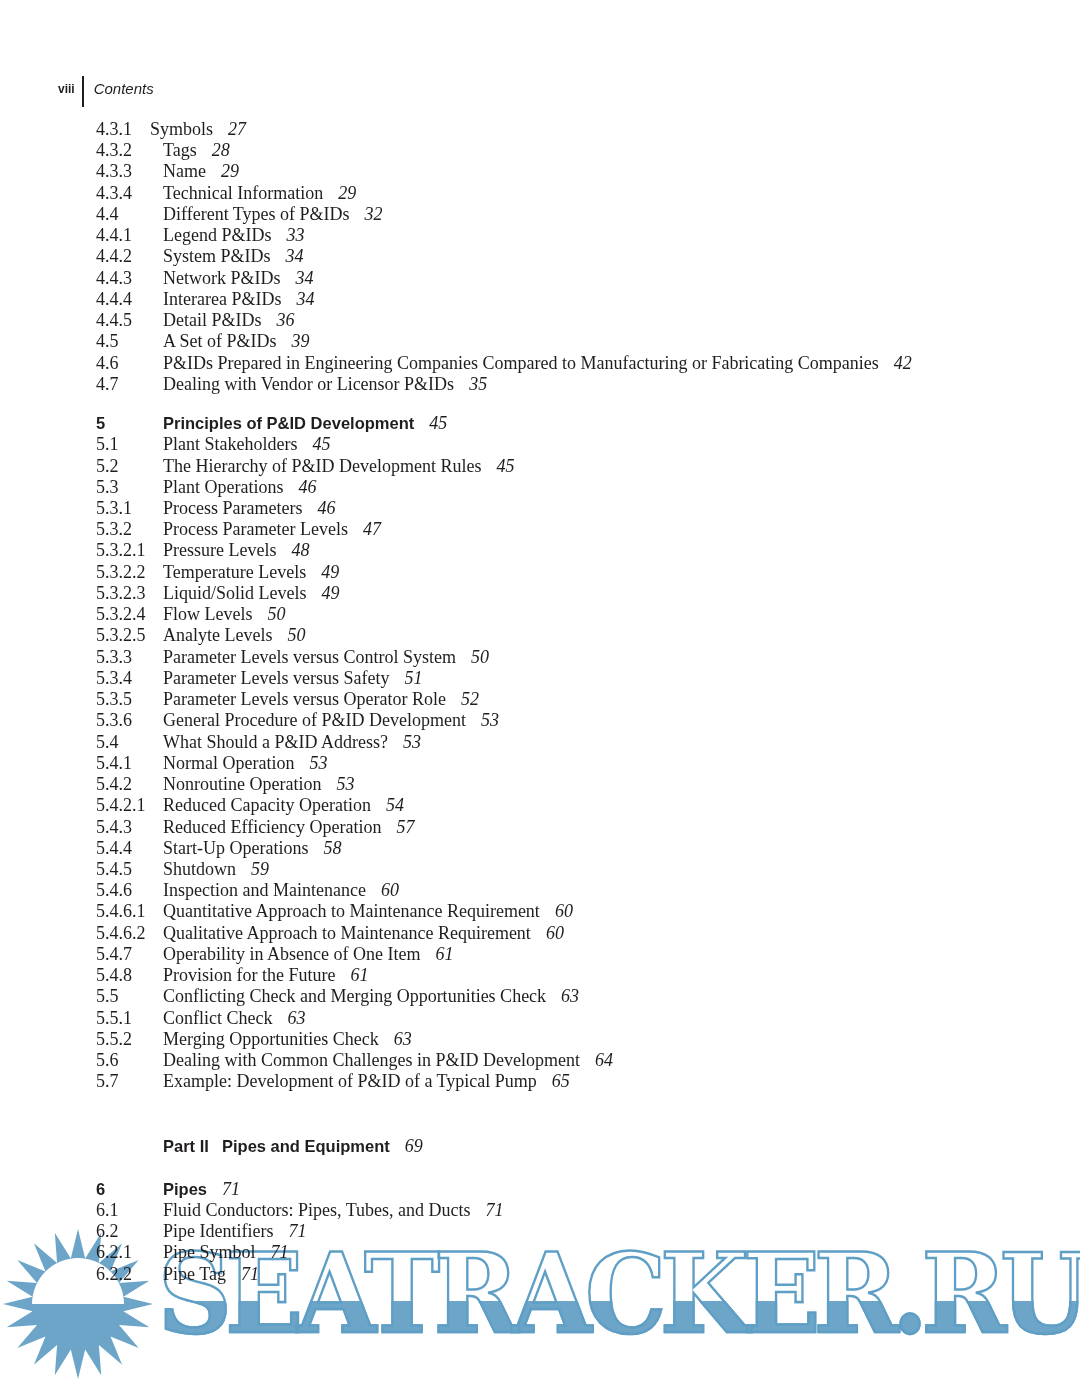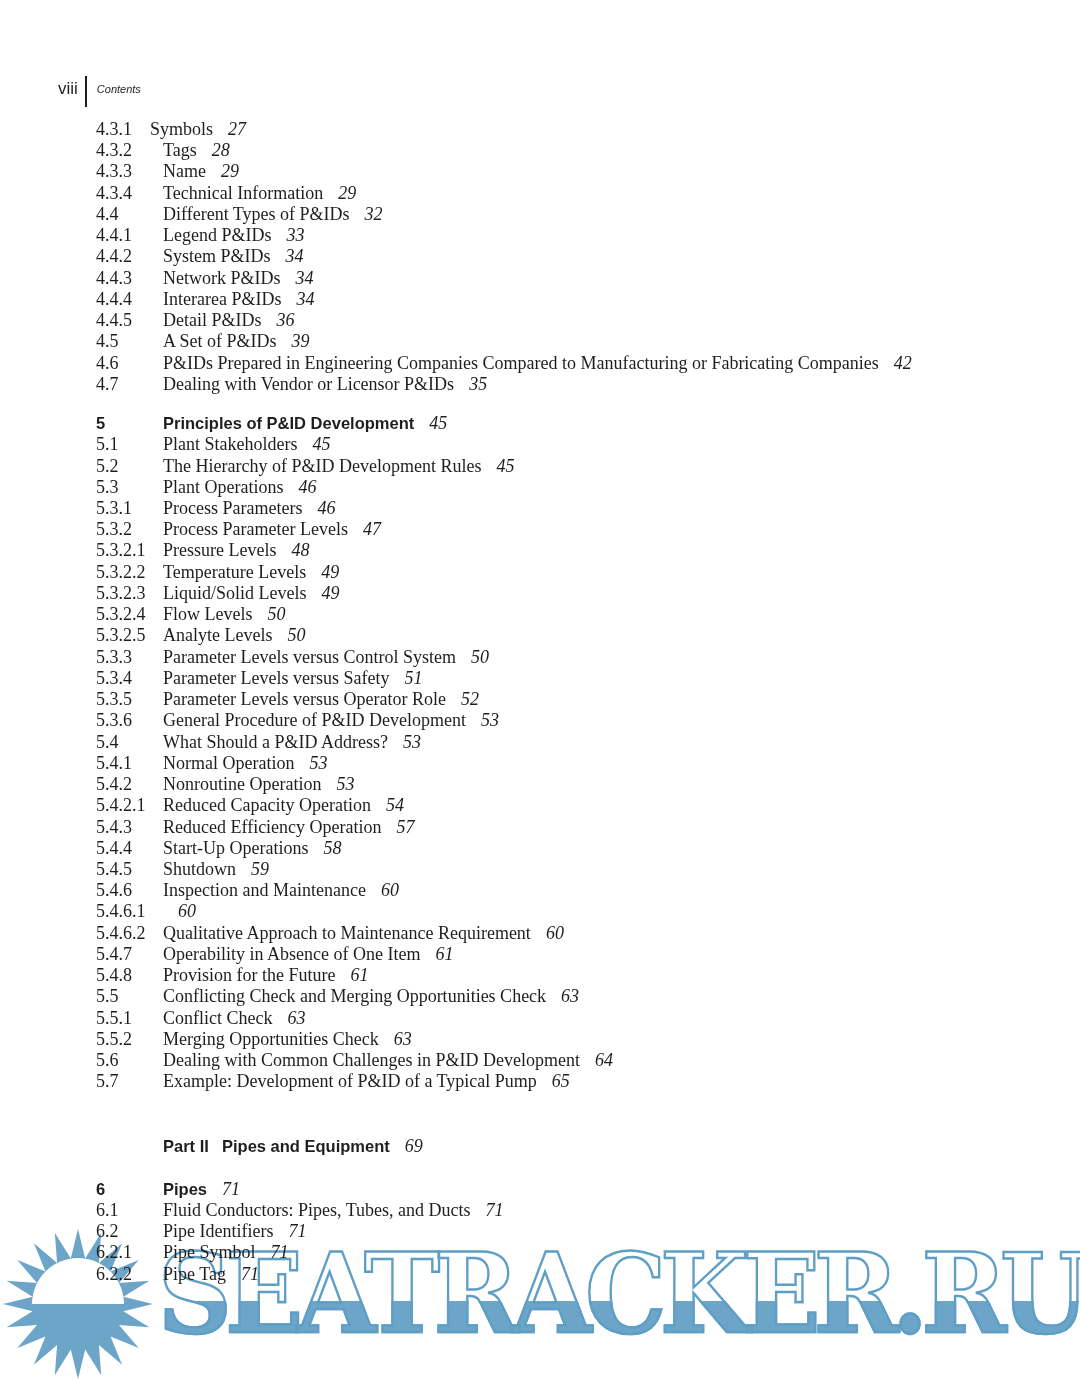--- a/index.html
+++ b/index.html
@@ -16,30 +16,30 @@
   }
 
   
   .running-head {
     position: absolute; top: 76px; left: 58px;
     display: flex; align-items: flex-start;
     z-index: 2;
   }
   .folio {
     font-family: "Liberation Sans", sans-serif;
-    font-weight: normal; font-size: 17px; line-height: 16px;
+    font-weight: bold; font-size: 12px; line-height: 16px;
     margin-top: 5px;
   }
   .head-rule {
     width: 2px; height: 31px; background: #201d1e;
     margin: 0 10px 0 7px;
   }
   .head-title {
     font-family: "Liberation Sans", sans-serif;
-    font-style: italic; font-size: 11px; line-height: 16px;
+    font-style: italic; font-size: 15px; line-height: 16px;
     margin-top: 5px;
   }
 
   
   .toc {
     position: absolute; top: 119px; left: 96px; right: 24px;
     z-index: 1;
   }
   .toc-row {
     display: flex; align-items: baseline;
@@ -324,20 +324,21 @@
       </div>
 
       <div class="toc-row">
         <span class="num">5.4.6</span>
         <span class="title">Inspection and Maintenance</span>
         <span class="pg">60</span>
       </div>
 
       <div class="toc-row">
         <span class="num">5.4.6.1</span>
+        <span class="title">Quantitative Approach to Maintenance Requirement</span>
         <span class="pg">60</span>
       </div>
 
       <div class="toc-row">
         <span class="num">5.4.6.2</span>
         <span class="title">Qualitative Approach to Maintenance Requirement</span>
         <span class="pg">60</span>
       </div>
 
       <div class="toc-row">

